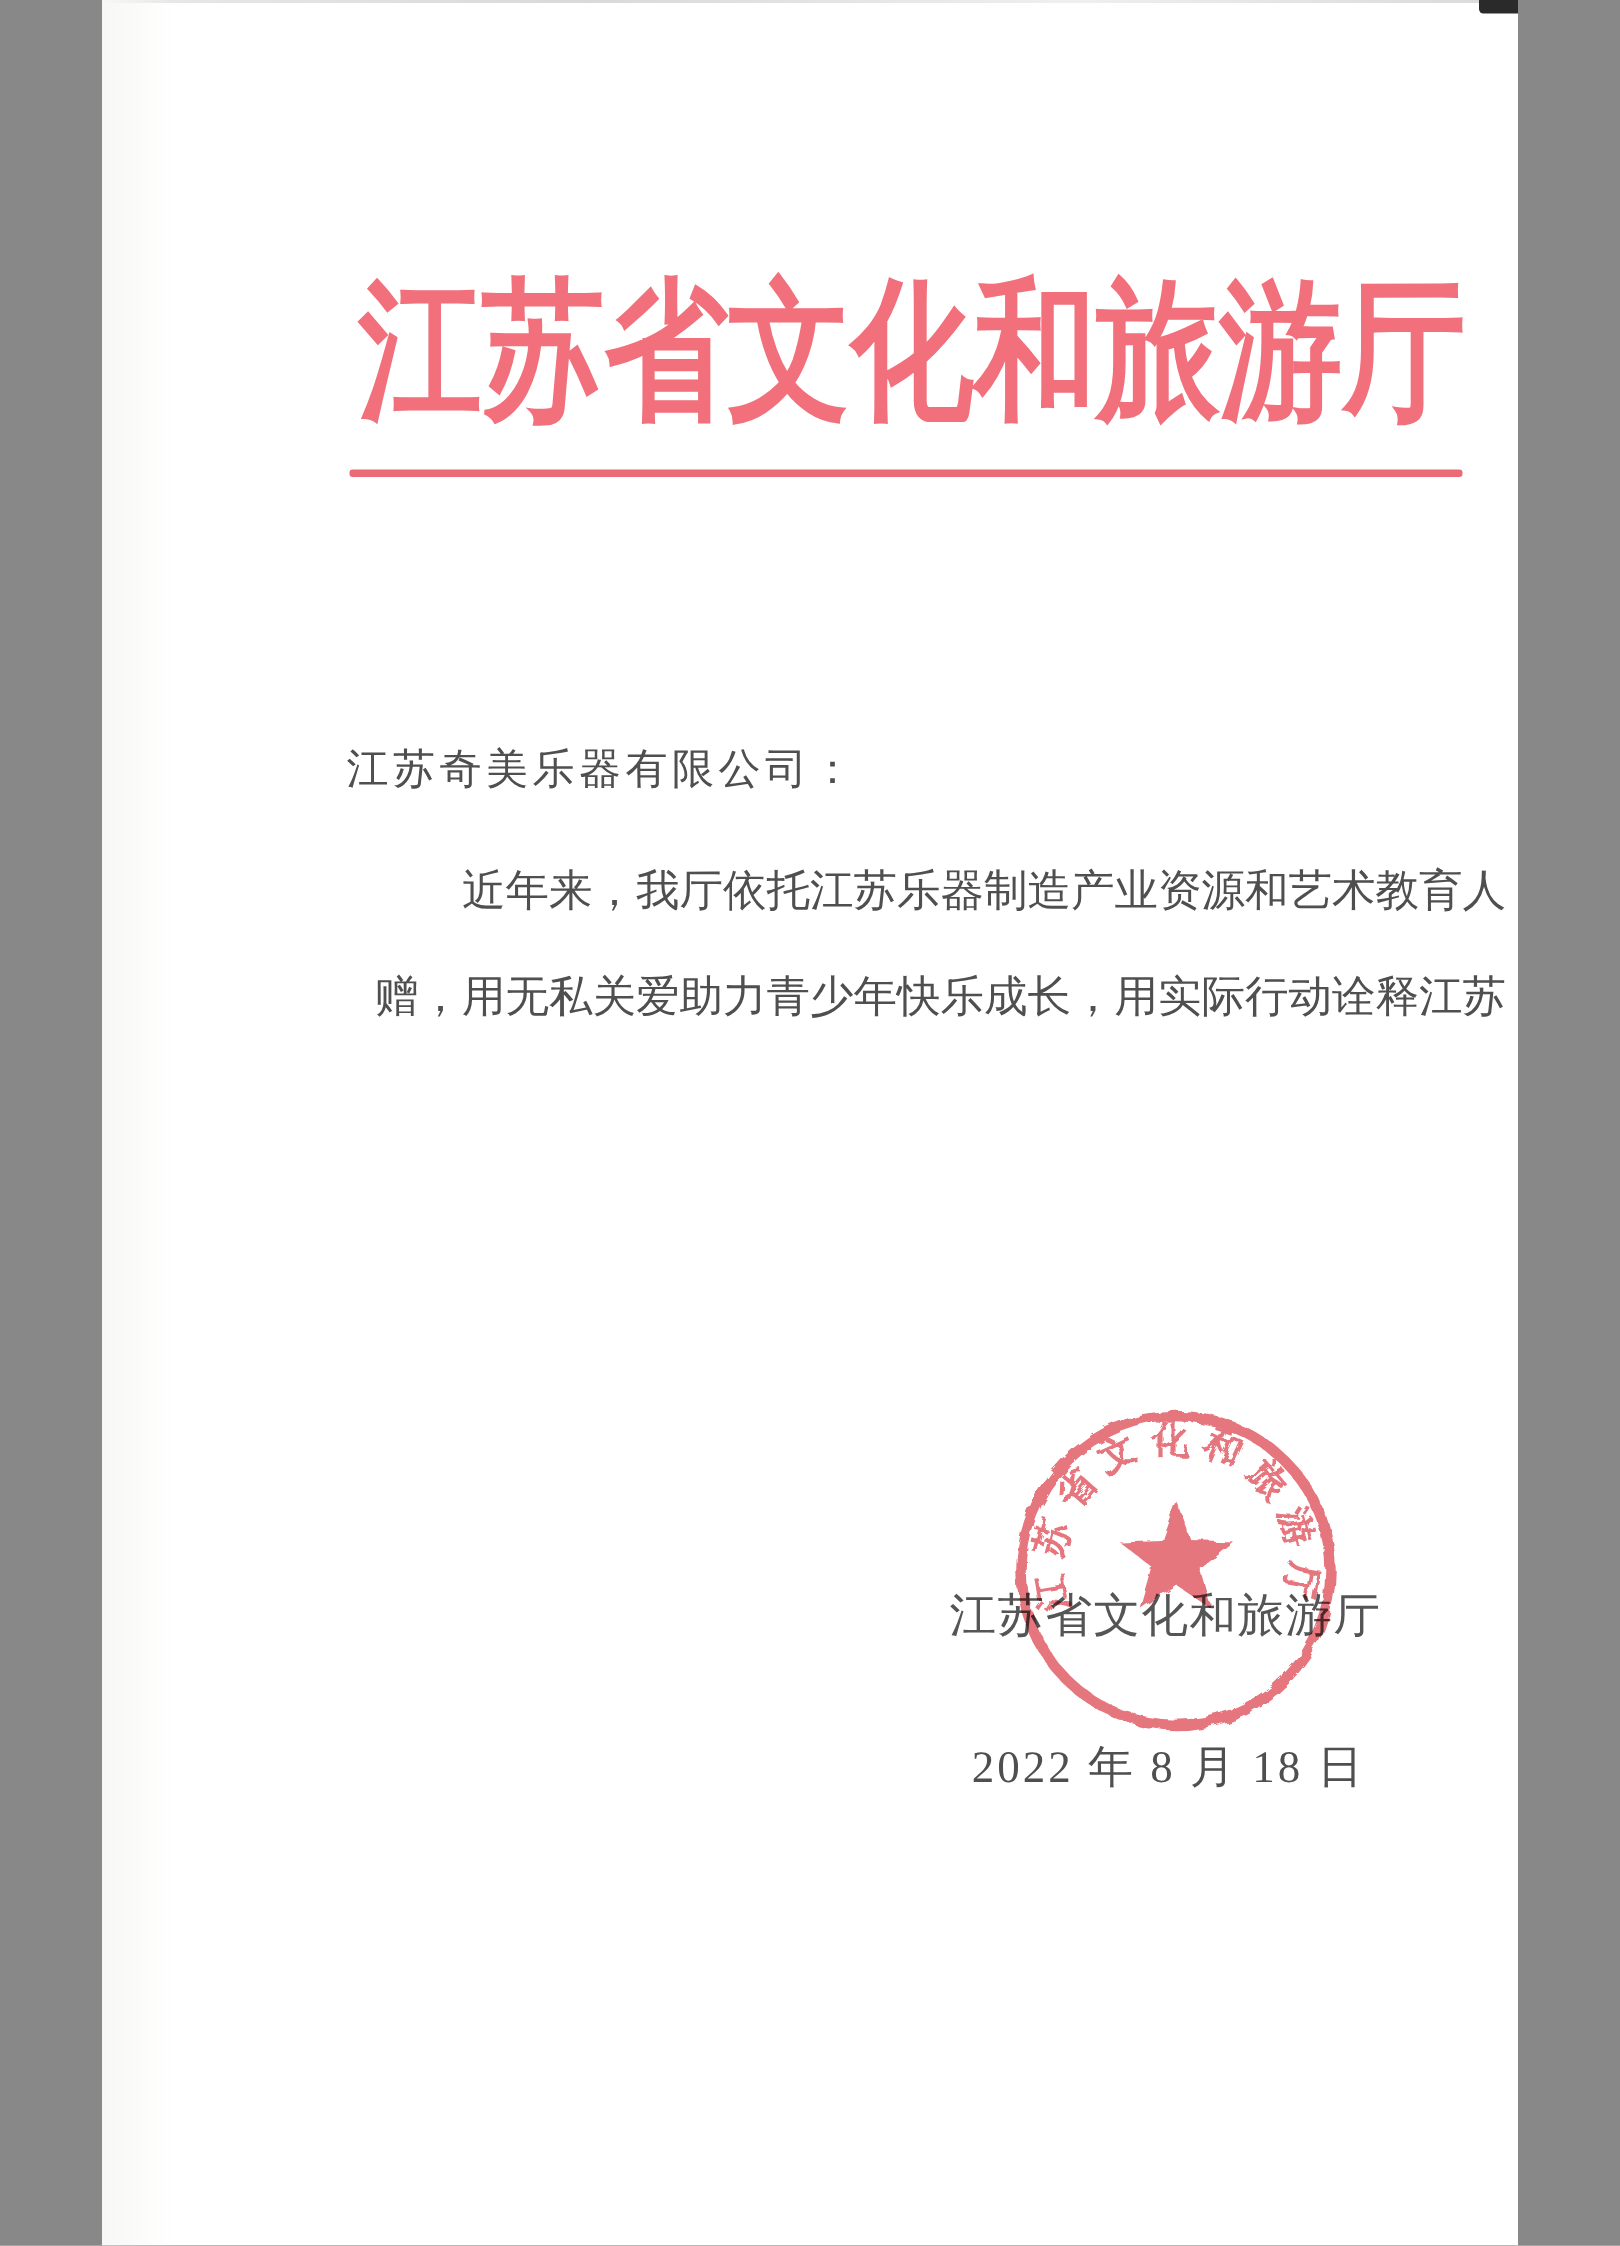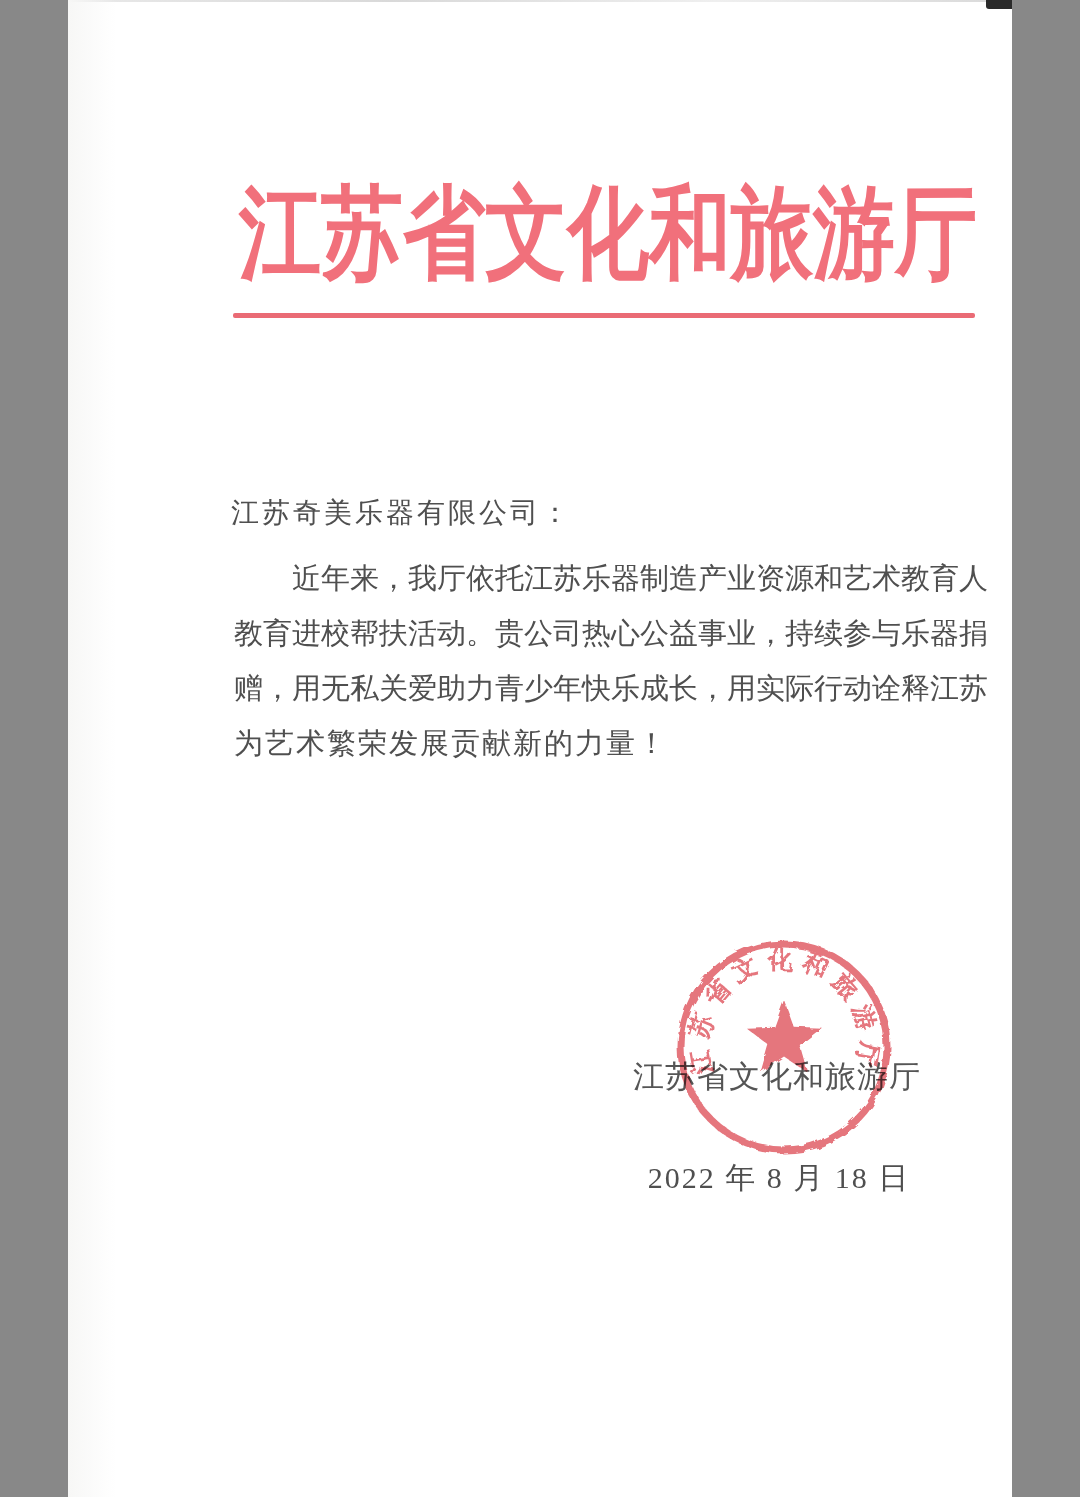--- a/index.html
+++ b/index.html
@@ -56,21 +56,21 @@
   
   .salutation {
     position: absolute; top: 494px; left: 163px;
     font-size: 28px; letter-spacing: 3px; color: #4f4f4f;
   }
   .letter-body {
     position: absolute; top: 551px; left: 166px; width: 744px;
     color: #4f4f4f; font-size: 29px;
   }
   .body-line {
-    margin: 0; height: 55px; line-height: 55px;
+    margin: 16px; height: 55px; line-height: 55px;
     text-align: justify; text-align-last: justify;
     white-space: nowrap;
   }
   .body-line.first { text-indent: 58px; }
   .body-line.last { text-align-last: left; letter-spacing: 2px; }
 
   
   .signature {
     position: absolute; top: 1056px; left: 709px; transform: translateX(-50%);
     font-size: 31px; letter-spacing: 1px; color: #555555; white-space: nowrap;
@@ -108,23 +108,21 @@
   <div class="scan-left-shade"></div>
 
   <h1 class="letterhead">江苏省文化和旅游厅</h1>
   <div class="red-rule"></div>
 
 
   <div class="salutation">江苏奇美乐器有限公司：</div>
 
   <div class="letter-body">
     <p class="body-line first">近年来，我厅依托江苏乐器制造产业资源和艺术教育人</p>
-    <p class="body-line">教育进校帮扶活动。贵公司热心公益事业，持续参与乐器捐</p>
     <p class="body-line">赠，用无私关爱助力青少年快乐成长，用实际行动诠释江苏</p>
-    <p class="body-line last">为艺术繁荣发展贡献新的力量！</p>
   </div>
 
   <div class="signature">江苏省文化和旅游厅</div>
   <div class="sign-date">2022 年 8 月 18 日</div>
 
   <svg class="seal" viewBox="0 0 224 224" xmlns="http://www.w3.org/2000/svg">
     <defs>
       <filter id="stampRough" x="-10%" y="-10%" width="120%" height="120%">
         <feTurbulence type="fractalNoise" baseFrequency="0.09" numOctaves="3" seed="7" result="noise"></feTurbulence>
         <feDisplacementMap in="SourceGraphic" in2="noise" scale="5"></feDisplacementMap>

